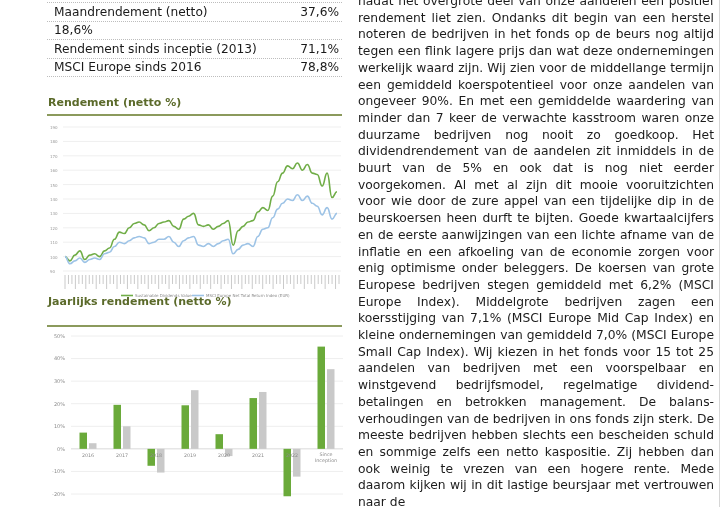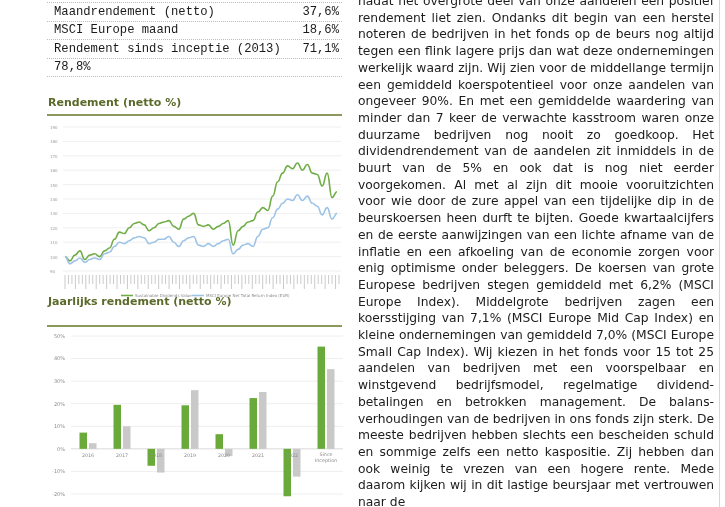--- a/index.html
+++ b/index.html
@@ -1,20 +1,20 @@
 <!DOCTYPE html>
 <html><head>
   <meta charset="utf-8">
   <style>
     html, body { margin: 0; padding: 0; }
     body {
       width: 725px; height: 507px; overflow: hidden; position: relative;
       background: #ffffff; font-family: "DejaVu Sans", sans-serif; color: #1a1a1a;
     }
-    .kv-table { position: absolute; left: 47px; top: -1px; width: 295px; border-collapse: collapse; font-family: Liberation Mono, monospace; }
+    .kv-table { position: absolute; left: 47px; top: -1px; width: 295px; border-collapse: collapse; }
     .kv-row { height: 18.5px; border-bottom: 1px dotted #bdbdbd; display: flex; justify-content: space-between; align-items: center;
       font-size: 12.2px; padding: 0 3px 0 7px; box-sizing: border-box; }
     .kv-row.top { border-top: 1px dotted #bdbdbd; height: 4px; padding: 0; }
     .section-title { position: absolute; left: 48px; font-size: 11px; font-weight: bold; color: #5b6a2a; }
     .section-rule { position: absolute; left: 47px; width: 295px; height: 2px; background: #8b9a5c; }
     .chart { position: absolute; }
     .right-text {
       position: absolute; left: 358px; top: -7px; width: 356px;
       font-size: 12.3px; line-height: 16.7px; text-align: justify; color: #1c1c1c;
     }
@@ -25,28 +25,28 @@
 </head>
 <body>
 
 <div class="kv-table">
   <div class="kv-row top"></div>
   <div class="kv-row">
     <span>Maandrendement (netto)</span>
     <span>37,6%</span>
   </div>
   <div class="kv-row">
-    <span>MSCI Europe maand</span>
     <span>18,6%</span>
   </div>
   <div class="kv-row">
     <span>Rendement sinds inceptie (2013)</span>
     <span>71,1%</span>
   </div>
   <div class="kv-row">
+    <span>MSCI Europe sinds 2016</span>
     <span>78,8%</span>
   </div>
 </div>
 
 <div class="section-title" style="top:96px;">Rendement (netto %)</div>
 <div class="section-rule" style="top:114px;"></div>
 
 <svg class="chart" id="line-chart" style="left:47px; top:117px;" width="298" height="186">
     <line x1="16" x2="294" y1="154" y2="154" stroke="#efefef" stroke-width="1"></line>
     <text x="3" y="156" font-size="4" fill="#9a9a9a">90</text>

